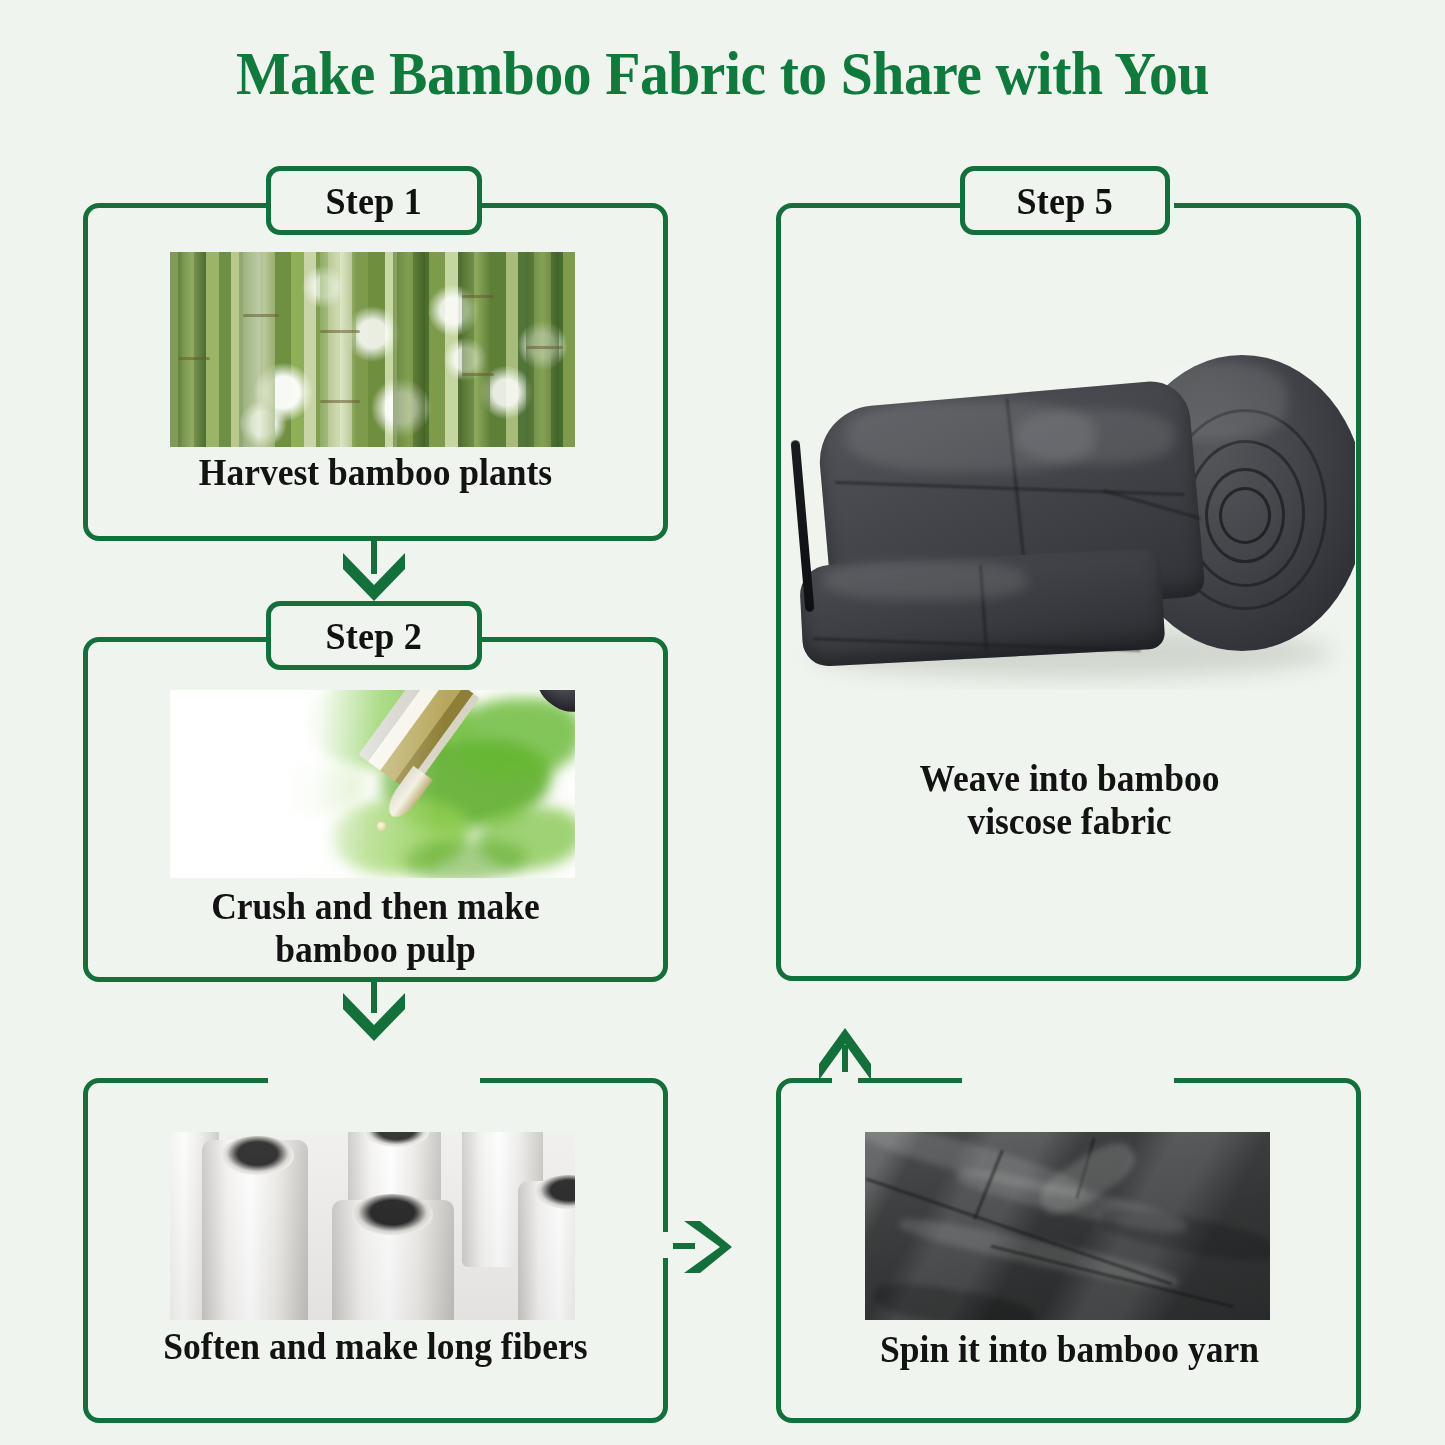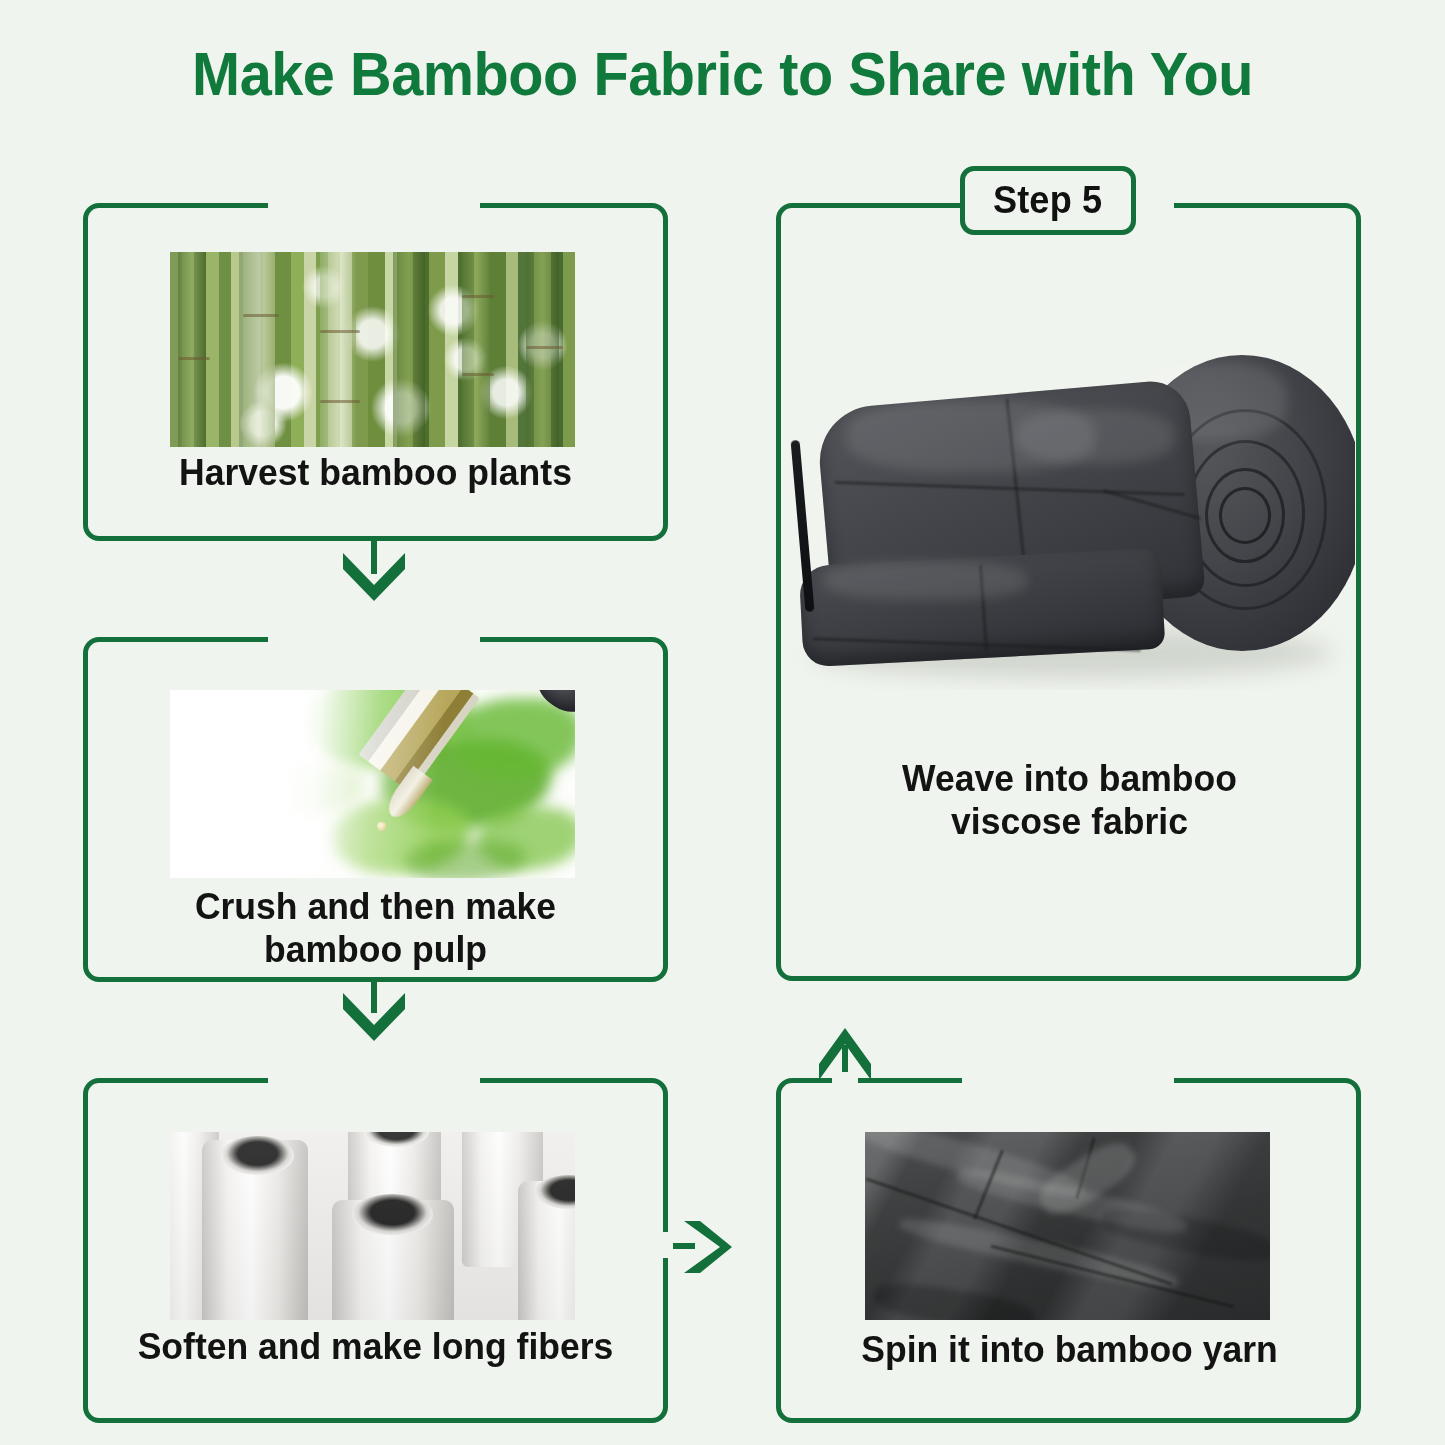--- a/index.html
+++ b/index.html
@@ -3,21 +3,21 @@
 <meta charset="utf-8">
 <style>
   html,body{margin:0;padding:0;}
   body{
     width:1445px;height:1445px;
     background:#F0F4EE;
     font-family:"Liberation Sans", sans-serif;
     overflow:hidden;
     position:relative;
   }
-  #stage{position:absolute;inset:0;}
+  #stage{position:absolute;inset:0;font-family:Liberation Serif, serif;}
 
   
   .title{
     position:absolute;left:0;top:38px;width:1445px;
     text-align:center;
     font-size:62px;
     font-weight:bold;
     letter-spacing:-0.5px;
     color:#10793C;
     transform:scaleX(.93);
@@ -60,21 +60,21 @@
   .badge span{
     font-size:38px;font-weight:bold;color:#111;
     letter-spacing:.2px;
     transform:scaleX(.95);
     white-space:nowrap;
   }
   #badge1{left:266px;top:166px;width:216px;}
   #badge2{left:266px;top:601px;width:216px;}
   #badge3{left:266px;top:1041px;width:216px;}
   #badge4{left:960px;top:1041px;width:216px;}
-  #badge5{left:960px;top:166px;width:176px;}
+  #badge5{left:960px;top:166px;width:210px;}
 
   
   .cap{
     position:absolute;
     text-align:center;
     color:#131313;
     font-weight:bold;
     line-height:1.16;
     transform:scaleX(.96);
     white-space:pre-line;
@@ -157,20 +157,23 @@
 </style>
 </head>
 <body>
 
 <div id="stage">
 
   <div class="title">Make Bamboo Fabric to Share with You</div>
 
   <div class="step-box" id="box1"></div>
   <div class="notch" style="left:268px;top:198px;width:212px;"></div>
+  <div class="badge" id="badge1">
+    <span>Step 1</span>
+  </div>
 
   <div class="pic" id="pic1">
     <div class="bamboo"></div>
     <div class="culm" style="left:2%;width:7%;background:linear-gradient(90deg,#4f7030,#91ad63,#3f5d26);"></div>
     <div class="culm" style="left:18%;width:8%;background:linear-gradient(90deg,#a8bd84,#dfe7cb,#8ba45f);"></div>
     <div class="culm" style="left:37%;width:9%;background:linear-gradient(90deg,#9cb877,#e9efd9,#86a158);"></div>
     <div class="culm" style="left:55%;width:8%;background:linear-gradient(90deg,#4a6c2c,#7f9c4e,#3c5a22);"></div>
     <div class="culm" style="left:72%;width:7%;background:linear-gradient(90deg,#5a7d36,#93ae62,#44662a);"></div>
     <div class="culm" style="left:88%;width:8%;background:linear-gradient(90deg,#496b2b,#7d9a4c,#3b5a23);"></div>
     <div class="node" style="left:18%;width:9%;top:32%;"></div>
@@ -187,20 +190,23 @@
     <div class="arrow-stem" style="left:371px;top:536px;width:6px;height:38px;"></div>
     <div class="arrow-head" style="left:339px;top:549px;">
       <svg width="70" height="52" viewBox="0 0 70 52">
         <path d="M4 4 L35 36 L66 4 L66 20 L35 52 L4 20 Z" fill="#13703B"></path>
       </svg>
     </div>
   </div>
 
   <div class="step-box" id="box2"></div>
   <div class="notch" style="left:268px;top:632px;width:212px;"></div>
+  <div class="badge" id="badge2">
+    <span>Step 2</span>
+  </div>
 
   <div class="pic" id="pic2">
     <div class="leafblob" style="left:34%;top:-10%;width:40%;height:52%;background:#79c73f;opacity:.92;"></div>
     <div class="leafblob" style="left:52%;top:26%;width:42%;height:48%;background:#5fae2d;opacity:.9;"></div>
     <div class="leafblob" style="left:40%;top:58%;width:34%;height:40%;background:#8ecd50;opacity:.85;"></div>
     <div class="leafblob" style="left:70%;top:4%;width:32%;height:44%;background:#66b833;opacity:.8;"></div>
     <div class="leafblob" style="left:24%;top:40%;width:24%;height:26%;background:#a9d978;opacity:.55;"></div>
     <div class="leafblob" style="left:76%;top:62%;width:26%;height:34%;background:#77c03c;opacity:.7;"></div>
     <div class="leafblob" style="left:14%;top:10%;width:18%;height:18%;background:#c3e4a2;opacity:.35;"></div>
     <div class="leafblob" style="left:58%;top:80%;width:30%;height:22%;background:#5fa92c;opacity:.55;"></div>

